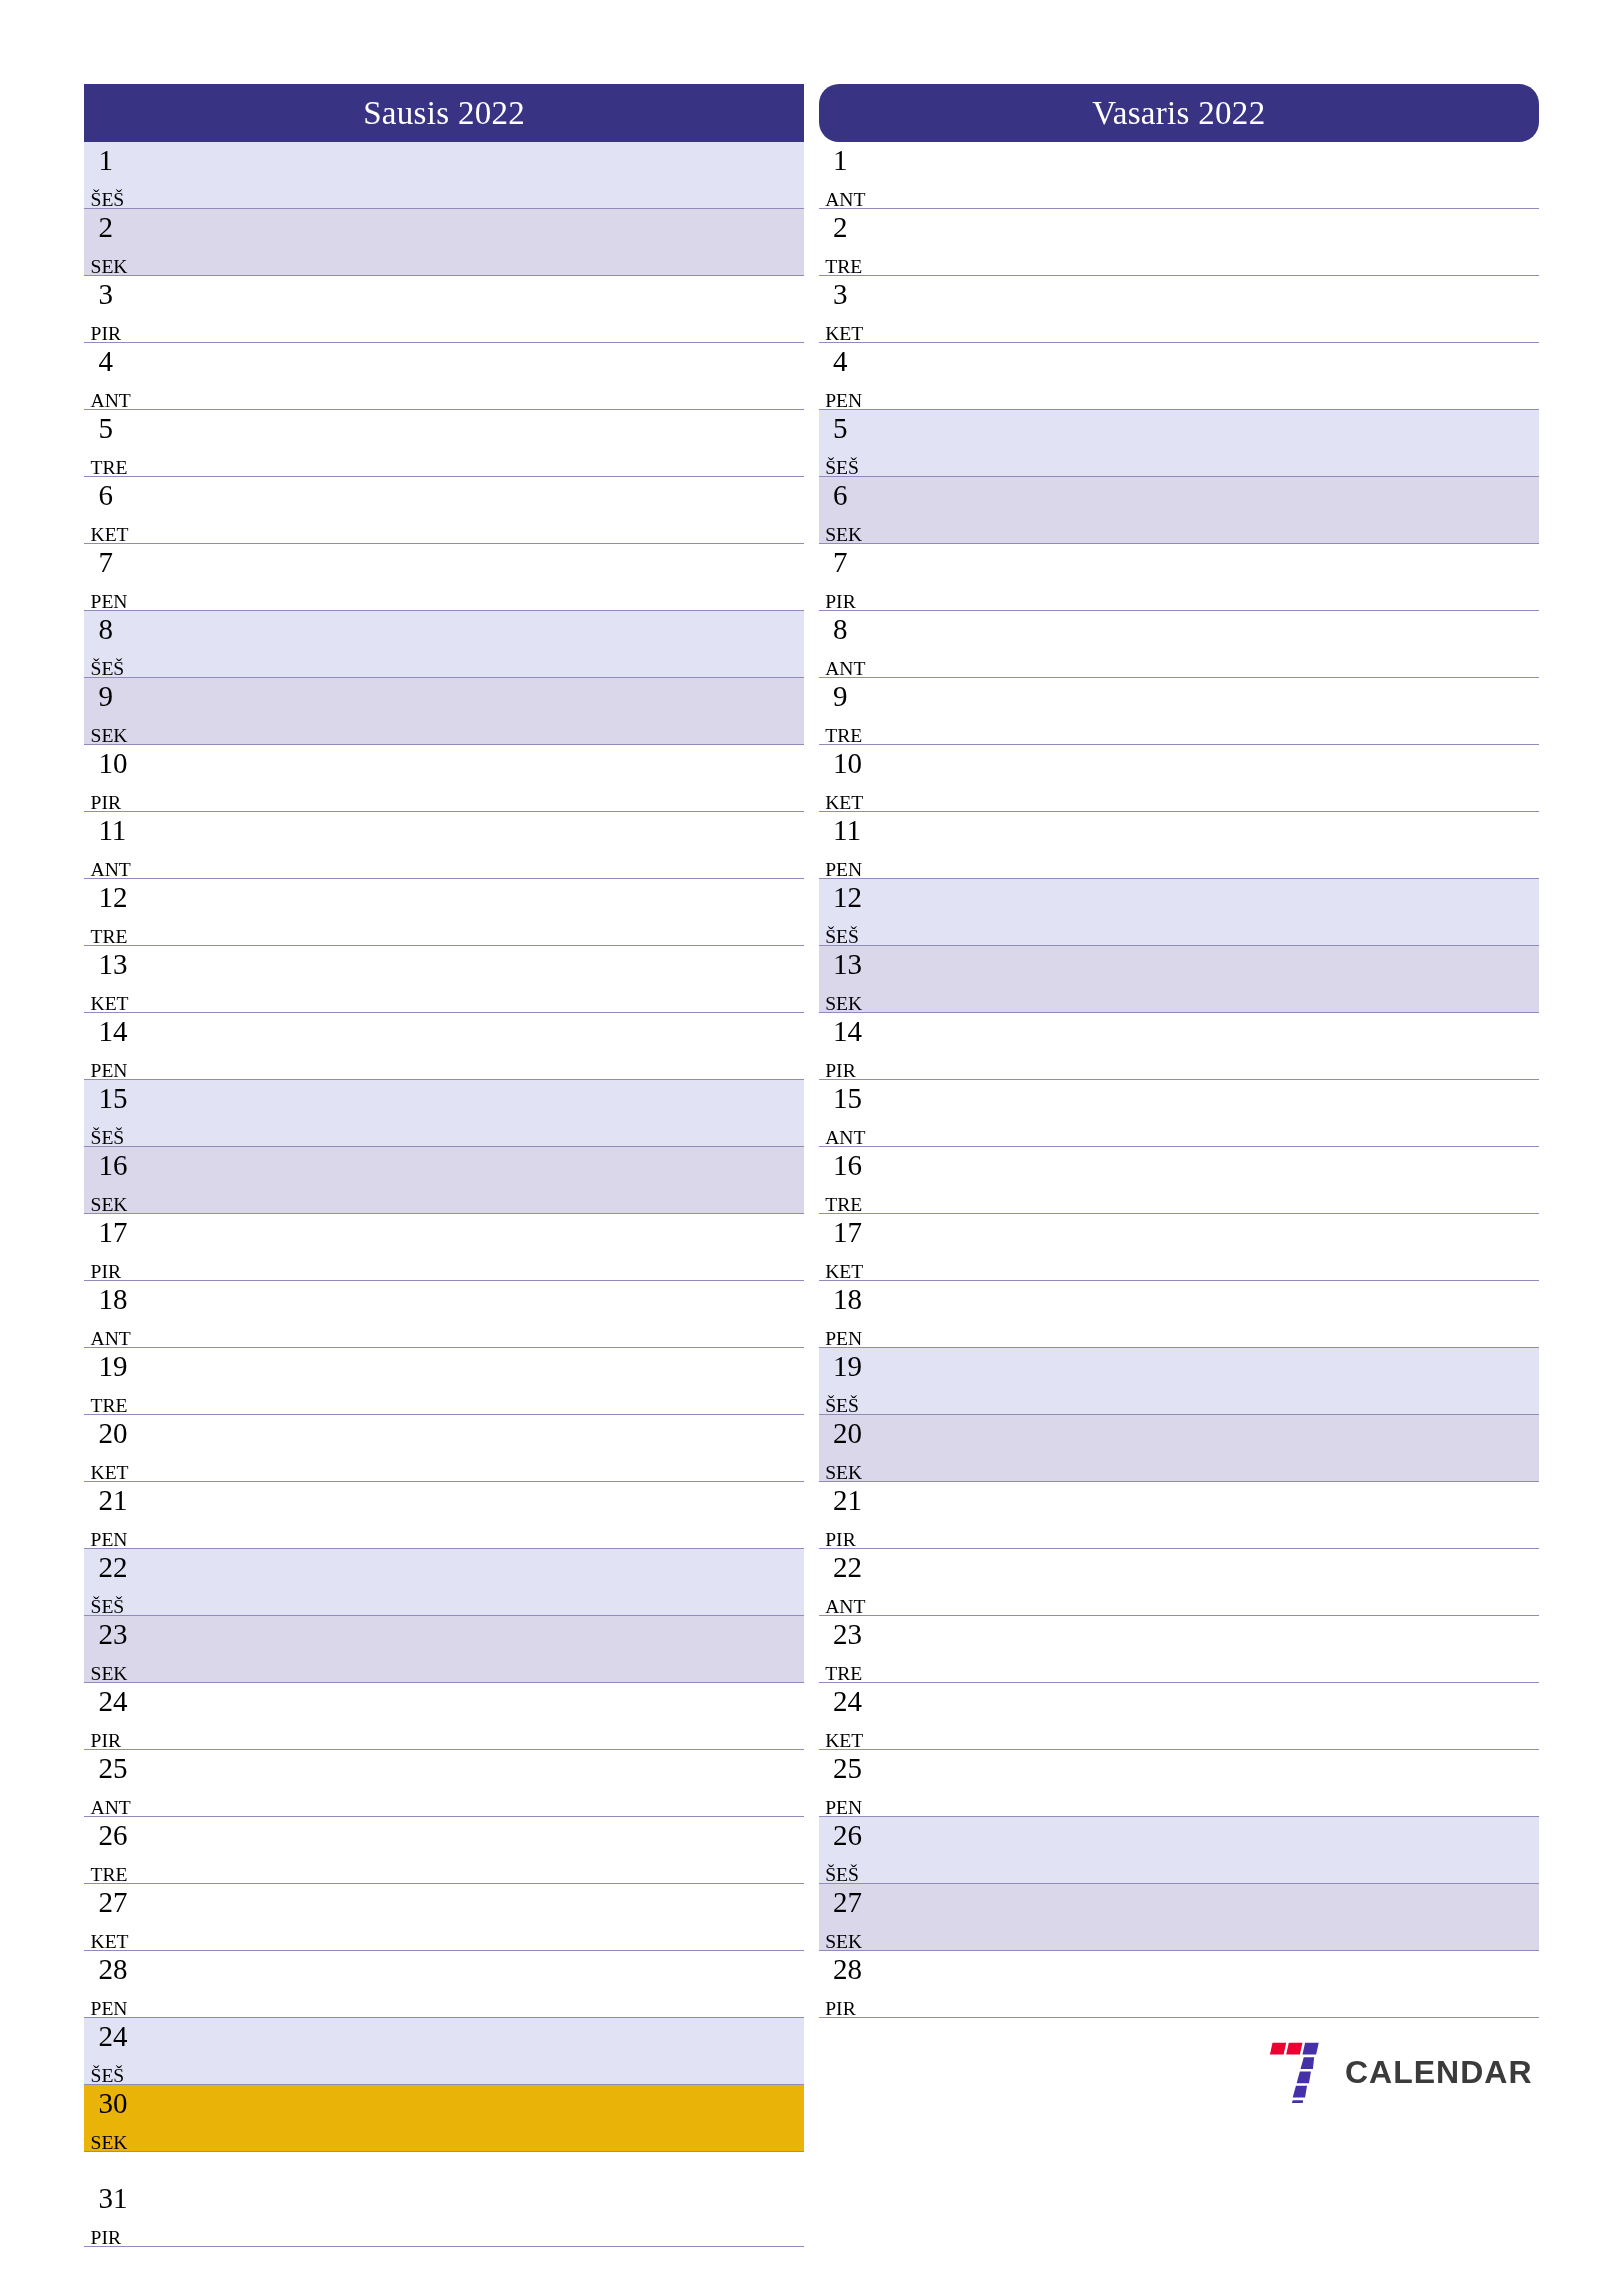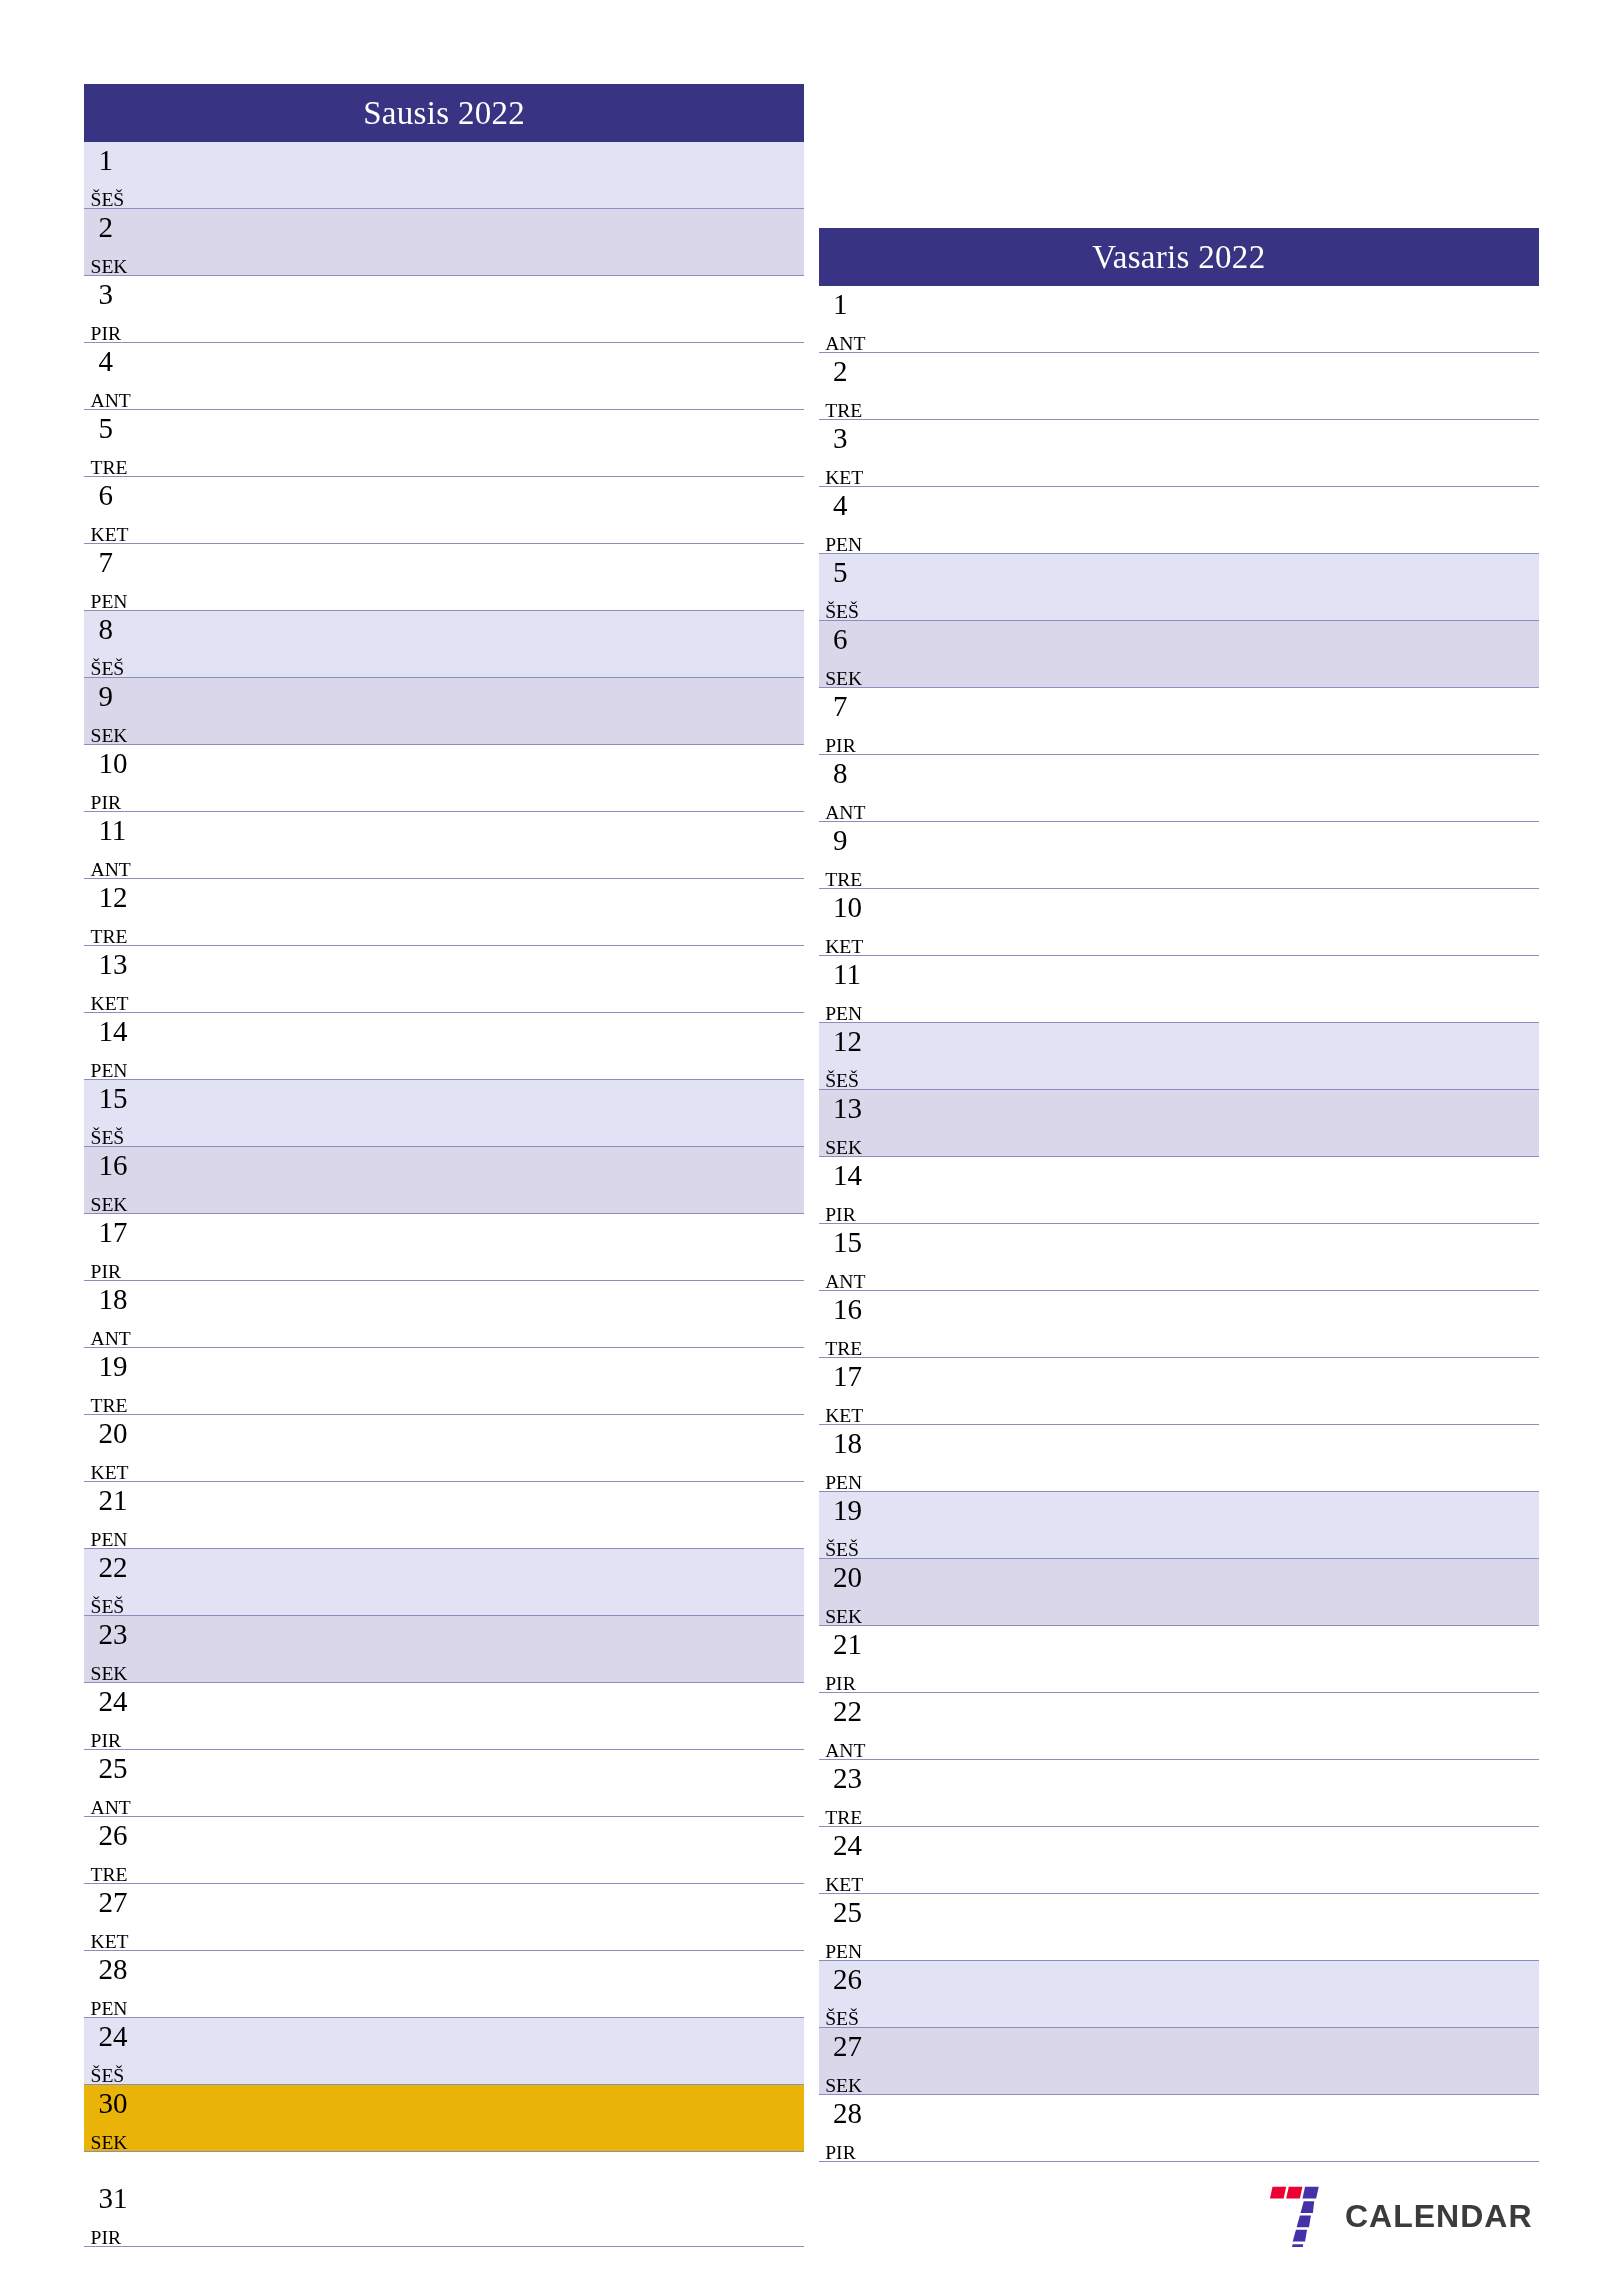--- a/index.html
+++ b/index.html
@@ -19,21 +19,21 @@
     position: relative;
     width: 1623px;
     height: 2295px;
     box-sizing: border-box;
     padding: 84px;
   }
 
   .columns {
     display: flex;
     flex-direction: row;
-    align-items: flex-end;
+    align-items: flex-start;
     gap: 14.4px;
     width: 100%;
   }
 
   .month-col {
     flex: 1 1 0;
     min-width: 0;
     position: relative;
   }
 
@@ -238,21 +238,21 @@
             <span class="day-dow">SEK</span>
           </div>
           <div class="day-row" style="border-bottom-color: rgb(143, 139, 189); margin-top: 28px;">
             <span class="day-num">31</span>
             <span class="day-dow">PIR</span>
           </div>
         </div>
     </div>
 
     <div class="month-col">
-      <div class="month-header" style="background: rgb(56, 51, 131);">Vasaris 2022</div>
+      <div class="month-header" style="background: rgb(56, 51, 131); border-radius: 20px;">Vasaris 2022</div>
       <div class="days">
           <div class="day-row" style="border-bottom-color: rgb(143, 139, 189);">
             <span class="day-num">1</span>
             <span class="day-dow">ANT</span>
           </div>
           <div class="day-row" style="border-bottom-color: rgb(143, 139, 189);">
             <span class="day-num">2</span>
             <span class="day-dow">TRE</span>
           </div>
           <div class="day-row" style="border-bottom-color: rgb(143, 139, 189);">

